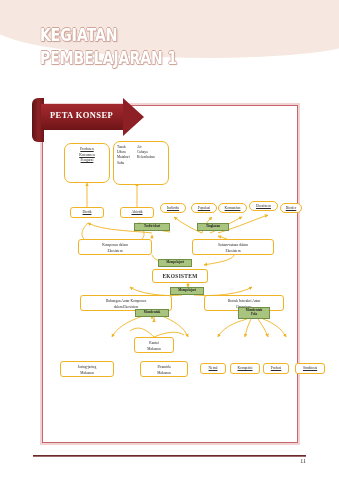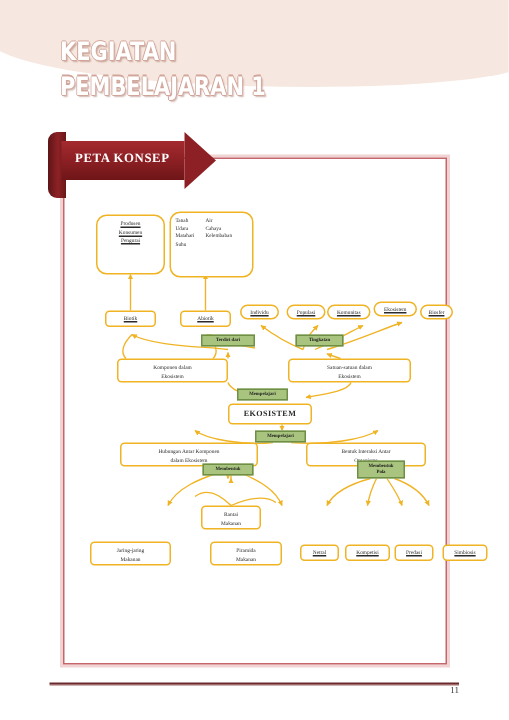--- a/index.html
+++ b/index.html
@@ -50,21 +50,21 @@
     position:absolute;left:42px;top:105px;
     width:256px;height:338px;
     background:#ffffff;
     border:1px solid #c4666b;
     box-shadow:0 0 0 2px #f2d3d4;
     box-sizing:border-box;
   }
 
   
   .ribbon-wrap{
-    position:absolute;left:32px;top:88px;
+    position:absolute;left:32px;top:98px;
     width:130px;height:44px;z-index:6;
   }
   .ribbon-fold{
     position:absolute;left:0;top:0;width:12px;height:44px;
     background:linear-gradient(90deg,#5e1416 0%,#8d2226 55%,#6a1719 100%);
     border-radius:6px 0 0 6px;
   }
   .ribbon-body{
     position:absolute;left:9px;top:6px;width:82px;height:26px;
     background:linear-gradient(180deg,#a32a2e 0%,#8d2024 48%,#6e1518 100%);

